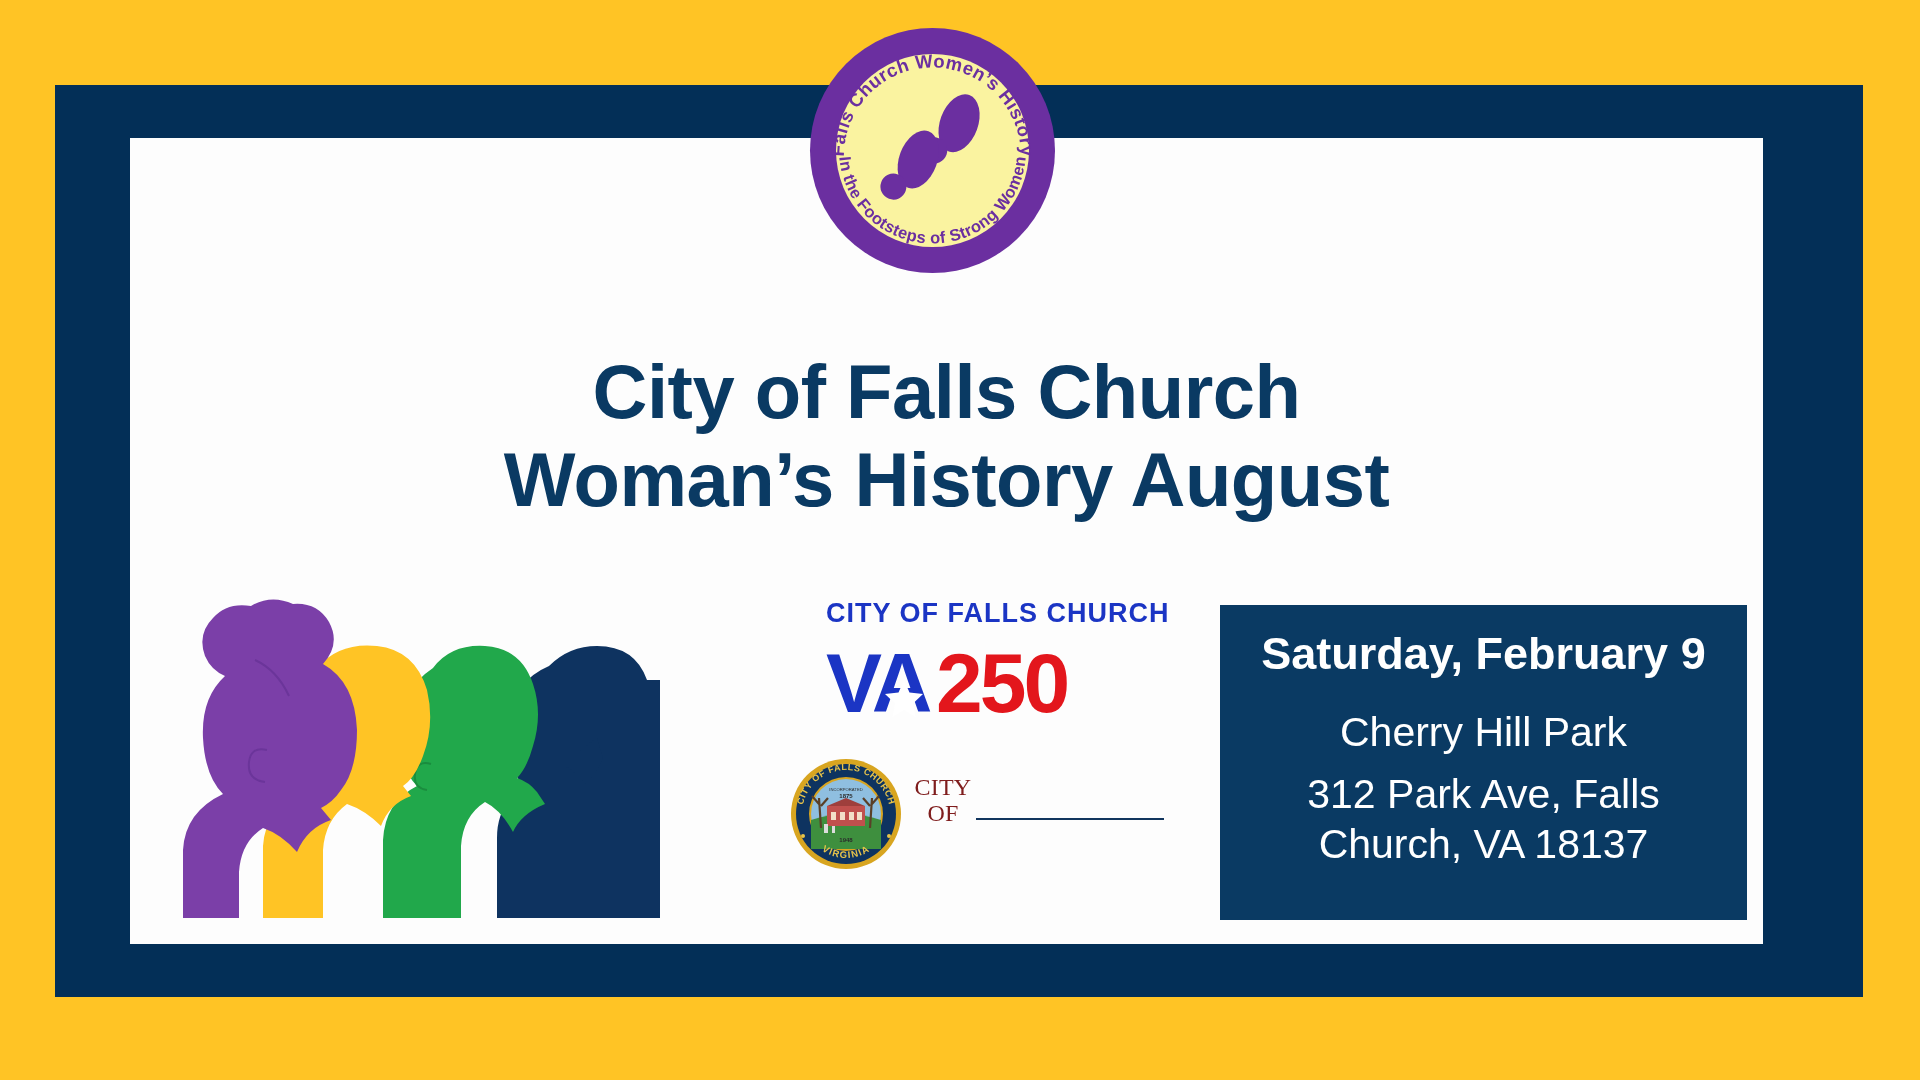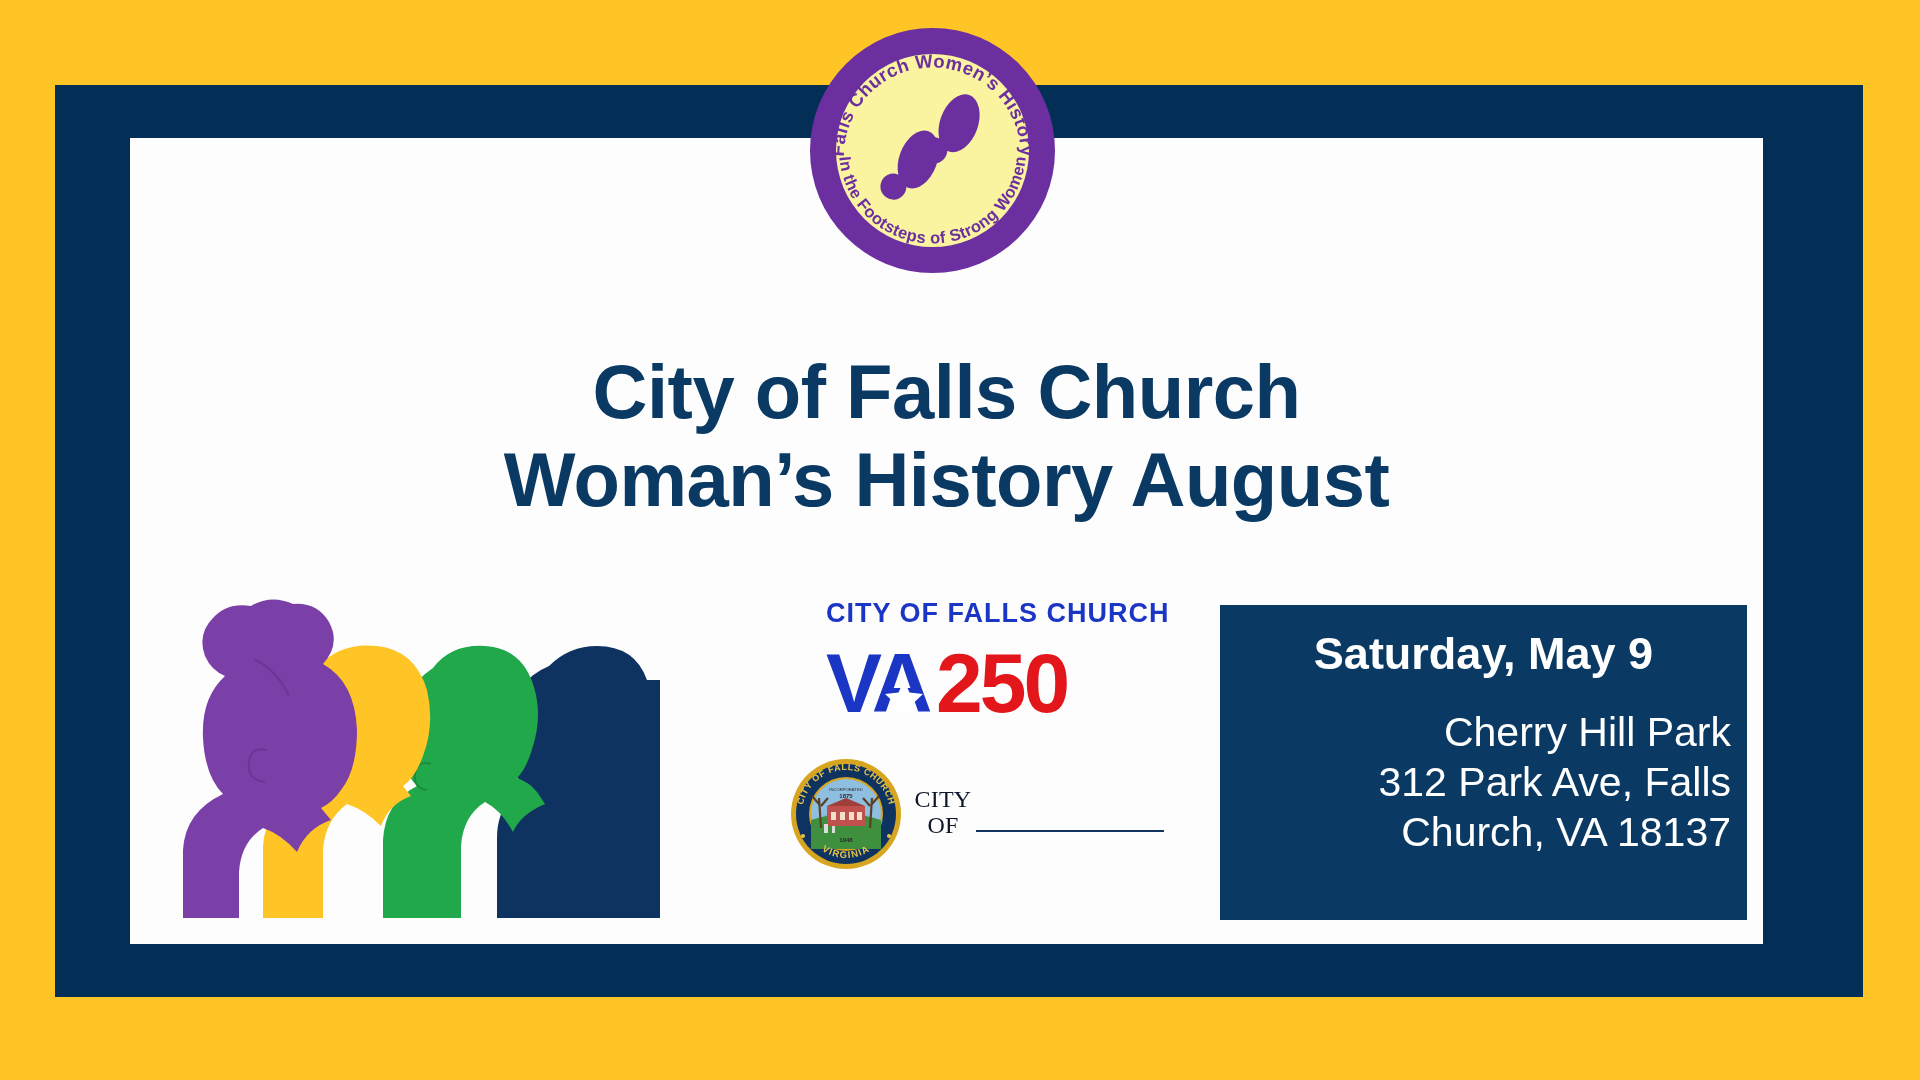--- a/index.html
+++ b/index.html
@@ -147,25 +147,25 @@
   .cofc-seal {
     position: absolute;
     left: 0;
     top: 6px;
     width: 112px;
     height: 112px;
   }
   .cofc-mark {
     position: absolute;
     left: 118px;
-    top: 12px;
+    top: 0;
     width: 258px;
     height: 128px;
     font-family: "Liberation Serif", serif;
-    color: #0f172a;
+    color: #7f1d1d;
   }
   .cofc-cityof {
     position: absolute;
     left: 2px;
     top: 22px;
     width: 66px;
     text-align: center;
     line-height: 26px;
   }
   .cofc-cityof span { display: block; font-size: 24px; letter-spacing: 0.2px; }
@@ -216,21 +216,20 @@
     white-space: nowrap;
   }
   .info-where {
     margin-top: 26px;
     color: #FFFFFF;
     font-family: "Liberation Sans", sans-serif;
     font-weight: normal;
     font-size: 41px;
     line-height: 50px;
     white-space: nowrap;
-    text-align: right;
   }
 </style>
 </head>
 <body>
 
 <div class="flyer">
 
   <div class="navy-frame"></div>
 
   <div class="white-panel"></div>
@@ -351,19 +350,19 @@
     <div class="cofc-mark">
       <div class="cofc-cityof">
         <span>CITY</span>
         <span>OF</span>
       </div>
       <div class="cofc-rule"></div>
     </div>
   </div>
 
   <div class="info-box">
-    <div class="info-when">Saturday, May 9</div>
+    <div class="info-when">Saturday, February 9</div>
     <div class="info-where">Cherry Hill Park</div>
-    <div class="info-where" style="margin-top:0">312 Park Ave, Falls</div>
+    <div class="info-where" style="margin-top:12px">312 Park Ave, Falls</div>
     <div class="info-where" style="margin-top:0">Church, VA 18137</div>
   </div>
 
 </div>
 
 </body></html>

